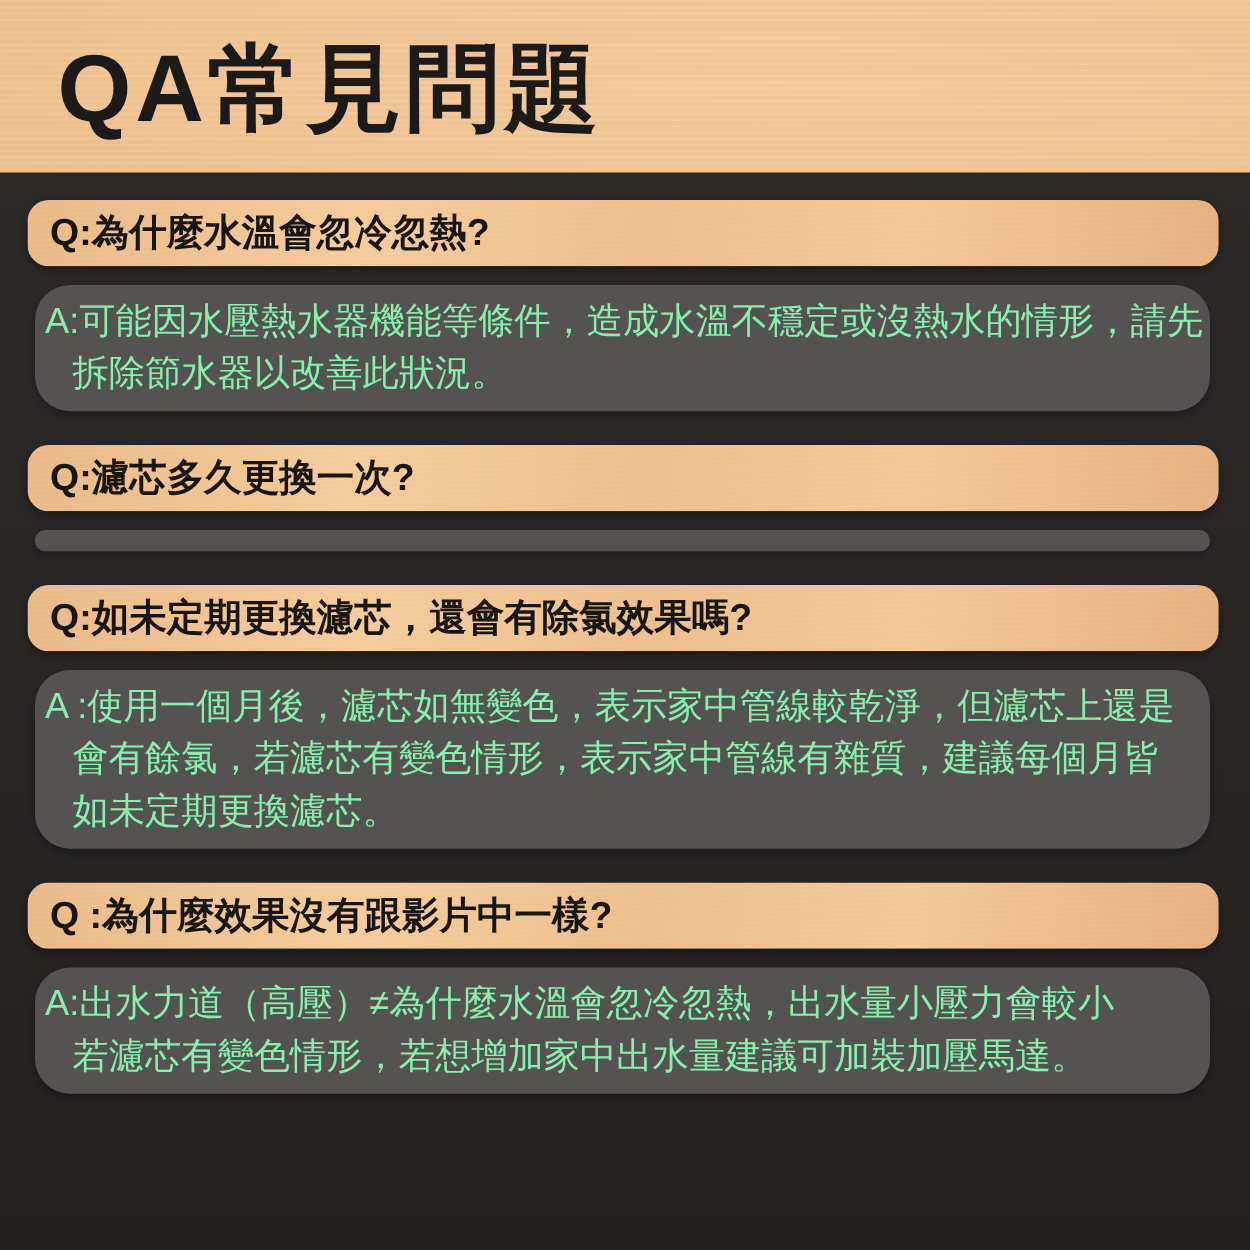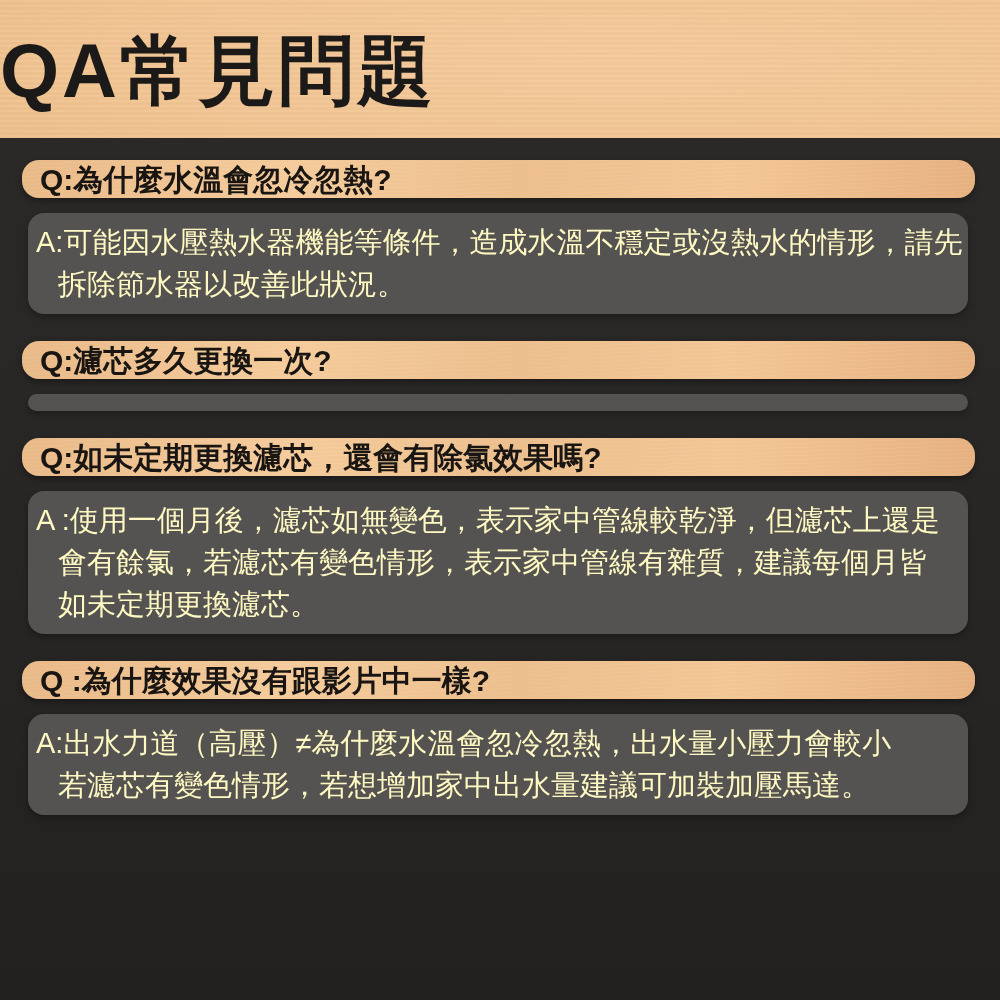--- a/index.html
+++ b/index.html
@@ -13,48 +13,48 @@
 
   
   .header{
     height:138px;width:100%;
     background:
       repeating-linear-gradient(180deg,rgba(255,255,255,0.03) 0 2px,rgba(0,0,0,0.02) 2px 5px),
       radial-gradient(120% 160% at 62% 42%, #f6cb9d 0%, #f2c593 45%, #ecbd8a 75%, #e2ac7b 100%);
     display:flex;align-items:center;
   }
   .header-title{
-    padding-top:6px;
+    padding-left:46px;padding-top:6px;
     font-size:76px;font-weight:800;letter-spacing:3px;
     color:#1b1a18;white-space:nowrap;
   }
 
   
   .content{padding-top:22px;}
 
   .q-bar{
-    height:38px;margin:0 25px 15px 22px;
+    height:53px;margin:0 25px 15px 22px;
     border-radius:17px;
     background:
       repeating-linear-gradient(178deg,rgba(255,255,255,0.05) 0 1px,rgba(0,0,0,0.0) 1px 4px),
       linear-gradient(95deg,#e9ba88 0%,#f5cb9b 28%,#ecbf8d 52%,#f3c795 74%,#e6b180 100%);
     box-shadow:0 3px 6px rgba(0,0,0,0.35);
-    display:flex;align-items:flex-start;
+    display:flex;align-items:center;
     padding-left:18px;
     font-size:30px;font-weight:700;color:#181512;
     white-space:nowrap;
   }
 
   .a-block{
     margin:0 32px 27px 28px;
-    border-radius:16px;
+    border-radius:28px;
     background:#555351;
     box-shadow:0 3px 6px rgba(0,0,0,0.3);
     padding:8px 14px 9px 30px;
-    font-size:29px;line-height:42px;color:#fef9c3;
+    font-size:29px;line-height:42px;color:#86efac;
   }
   .a-line{white-space:nowrap;}
   .a-line.first{text-indent:-22px;}
 </style>
 </head>
 <body>
 
 <div class="page">
 
   <div class="header">

